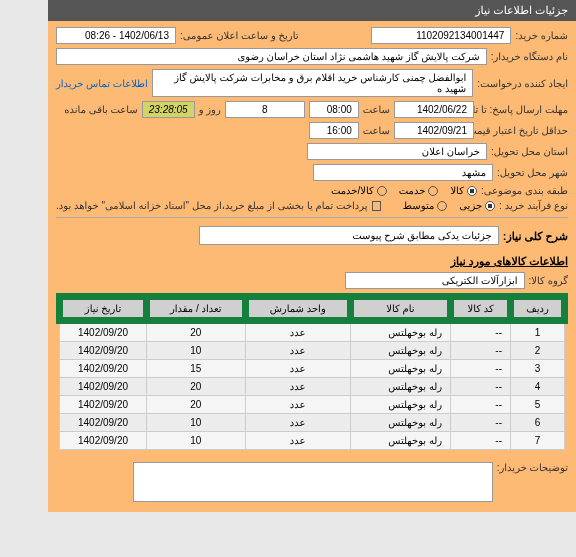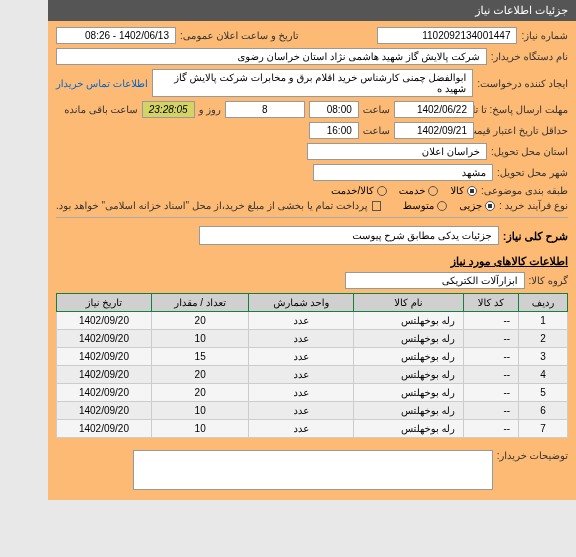--- a/index.html
+++ b/index.html
@@ -16,41 +16,41 @@
 .radio-group { display: flex; gap: 12px; align-items: center; font-size: 10px; }
 .radio-item { display: flex; align-items: center; gap: 3px; }
 .radio-circle { width: 10px; height: 10px; border: 1px solid #555; border-radius: 50%; display: inline-block; }
 .radio-circle.checked { background: radial-gradient(circle, #333 40%, #fff 45%); }
 .checkbox-sq { width: 10px; height: 10px; border: 1px solid #555; display: inline-block; }
 .divider { border-top: 1px solid #aaa; margin: 6px 0; }
 .section-label { font-weight: bold; font-size: 11px; margin: 6px 0 4px; }
 .big-field { background: #fff; border: 1px solid #999; padding: 3px 6px; font-size: 10px; width: 300px; min-height: 18px; }
 .underline-label { font-size: 11px; font-weight: bold; text-decoration: underline; margin: 8px 0 4px; }
 table { width: 100%; border-collapse: collapse; font-size: 10px; }
-th { background: #d0d0d0; border: 1px solid #15803d; padding: 3px; font-weight: normal; }
+th { background: #d0d0d0; border: 7px solid #15803d; padding: 3px; font-weight: normal; }
 td { background: #f5f5f5; border: 1px solid #ccc; padding: 3px; text-align: center; }
 td.right { text-align: right; padding-right: 8px; }
 tr.alt td { background: #ececec; }
 .watermark { position: absolute; font-size: 24px; color: rgba(0,0,0,0.08); pointer-events: none; z-index: 1; }
 .content-wrap { position: relative; }
 .notes-box { background: #fff; border: 1px solid #999; width: 360px; height: 40px; }
 </style>
 </head>
 <body>
 <div class="container">
 
 <div class="header-bar">
   <span>جزئیات اطلاعات نیاز</span>
 </div>
 
 <div class="form-area content-wrap">
 
 
   <div class="row">
-    <span class="label">شماره نیاز:</span>
+    <span class="label">شماره خرید:</span>
     <span class="field" style="width:140px;">1102092134001447</span>
     <span style="flex:1"></span>
     <span class="label">تاریخ و ساعت اعلان عمومی:</span>
     <span class="field" style="width:120px;">1402/06/13 - 08:26</span>
   </div>
 
   <div class="row">
     <span class="label">نام دستگاه خریدار:</span>
     <span class="field field-wide">شرکت پالایش گاز شهید هاشمی نژاد   استان خراسان رضوی</span>
   </div>

